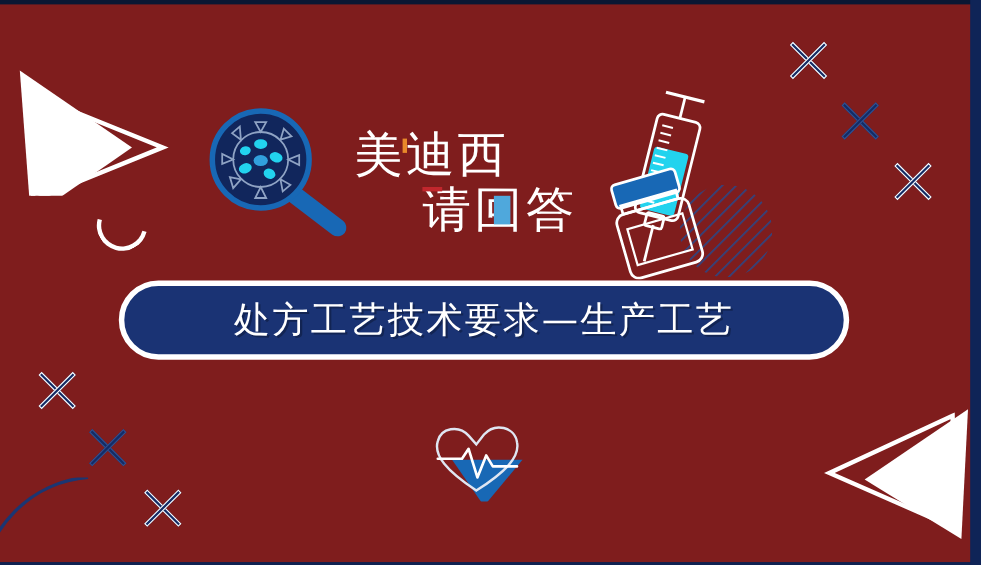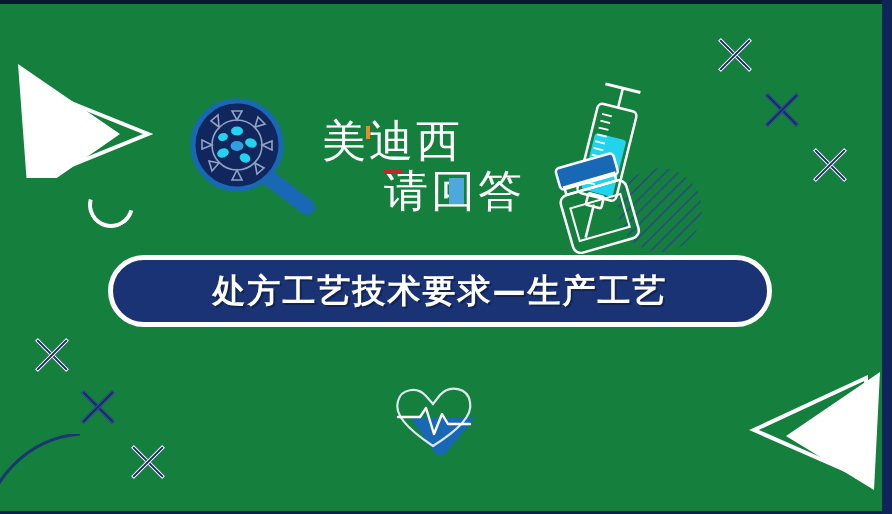--- a/index.html
+++ b/index.html
@@ -4,21 +4,21 @@
 <style>
   html, body {
     margin: 0;
     padding: 0;
     background: #0d1c40;
   }
   #slide {
     position: relative;
     width: 892px;
     height: 514px;
-    background: #15803d;
+    background: #7f1d1d;
     overflow: hidden;
     font-family: "Liberation Sans", "DejaVu Sans", sans-serif;
   }
   
   .edge-strip-top {
     position: absolute; left: 0; top: 0; width: 892px; height: 4px;
     background: #0a1733;
   }
   .edge-strip-bottom {
     position: absolute; left: 0; bottom: 0; width: 892px; height: 3px;
@@ -69,21 +69,21 @@
     border: 5px solid #ffffff;
     border-radius: 40px;
     background: #1a3374;
     display: flex;
     align-items: center;
     justify-content: center;
   }
   .title-text {
     color: #ffffff;
     font-size: 33px;
-    font-weight: bold;
+    font-weight: normal;
     letter-spacing: 2px;
     text-shadow: 2px 2px 0 rgba(0,0,0,0.28);
     white-space: nowrap;
     font-family: "DejaVu Sans", "Liberation Sans", sans-serif;
   }
 
   
   .logo-block {
     position: absolute;
     left: 322px; top: 122px;

